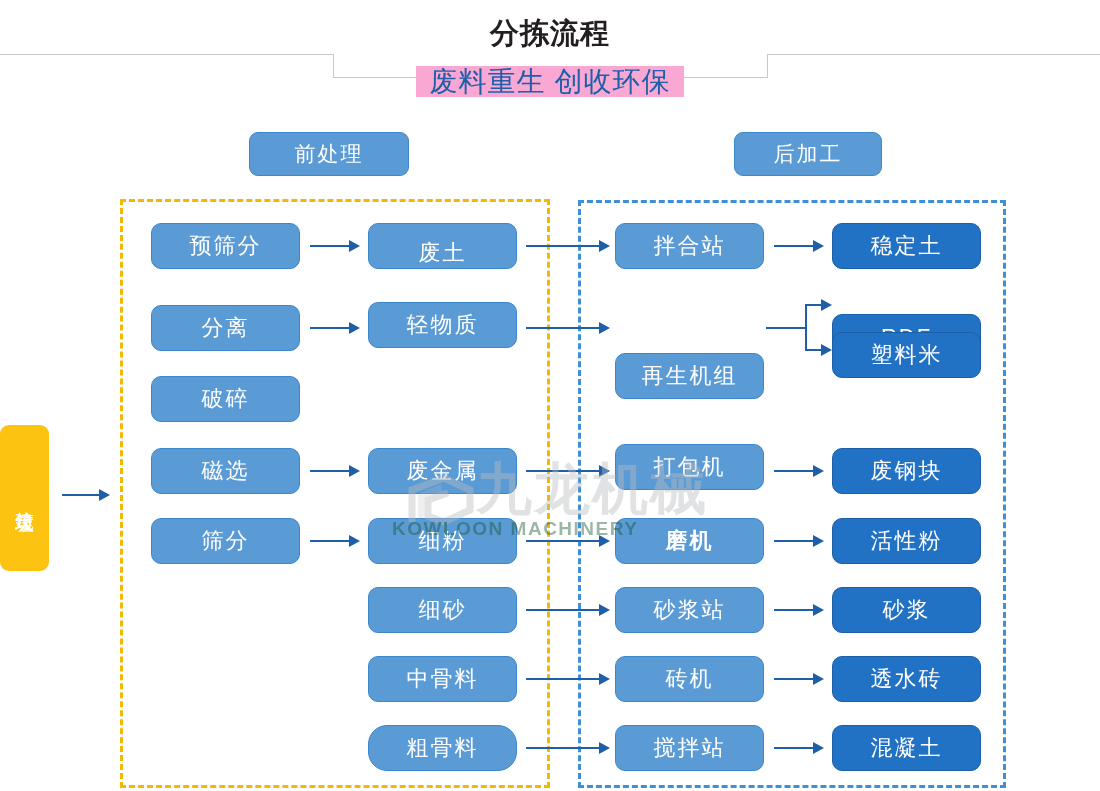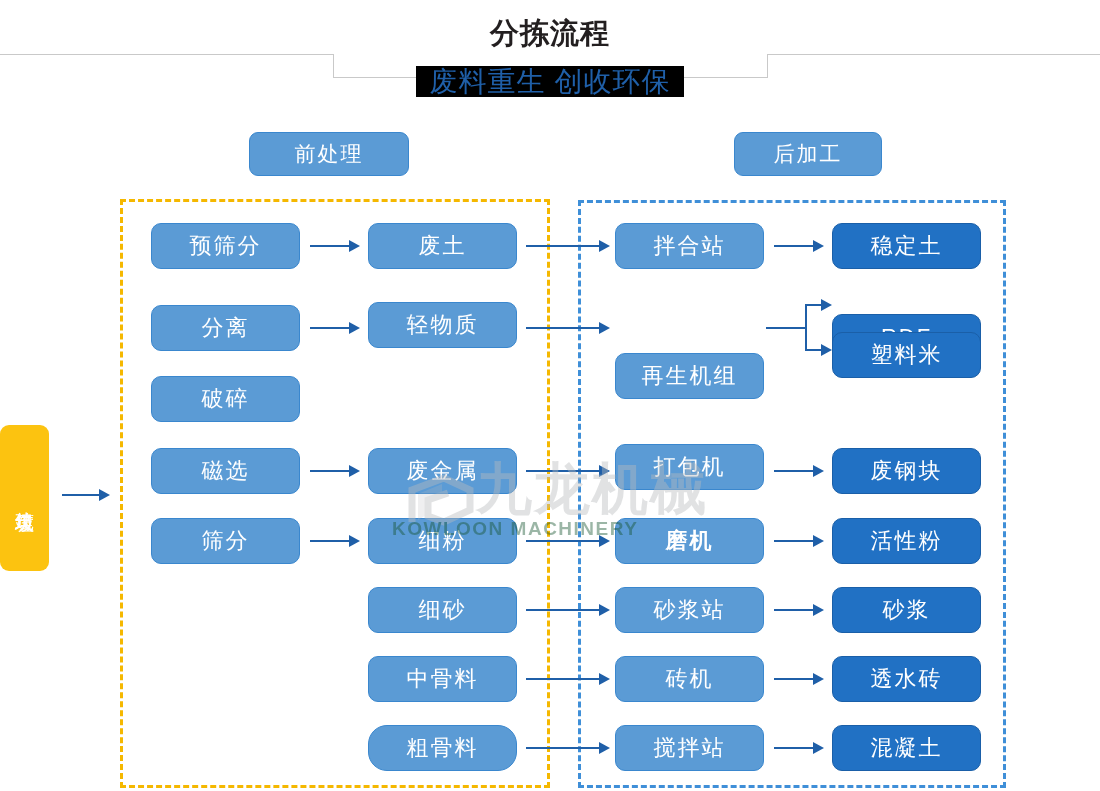--- a/index.html
+++ b/index.html
@@ -23,21 +23,21 @@
   .hdr-title{
     position:absolute;left:0;top:14px;width:1100px;text-align:center;
     font-size:29px;font-weight:bold;color:#231f20;letter-spacing:1px;
     background:#ffffff;
   }
   .hdr-title span{background:#ffffff;padding:0 14px;}
   .hdr-sub{
     position:absolute;left:0;top:63px;width:1100px;text-align:center;
     font-size:28px;color:#1f5fa8;letter-spacing:1px;
   }
-  .hdr-sub span{background:#000000;padding:0 14px;}
+  .hdr-sub span{background:#f9a8d4;padding:0 14px;}
 
   
   .sect{
     position:absolute;height:44px;border-radius:9px;
     background:#5b9bd5;border:1.5px solid #3a87ce;box-sizing:border-box;
     color:#ffffff;font-size:21px;
     display:flex;align-items:center;justify-content:center;
     letter-spacing:2px;
   }
   #sect-pre{left:249px;top:132px;width:160px;}
@@ -153,21 +153,21 @@
   <div class="node light c1" style="top:376px;">
     <span>破碎</span>
     </div>
   <div class="node light c1" style="top:448px;">
     <span>磁选</span>
     </div>
   <div class="node light c1" style="top:518px;">
     <span>筛分</span>
     </div>
 
-  <div class="node light c2" style="top:223px;">
+  <div class="node light c2" style="top:223px;align-items:flex-end;">
     <span>废土</span>
     </div>
   <div class="node light c2" style="top:302px;">
     <span>轻物质</span>
     </div>
   <div class="node light c2" style="top:448px;">
     <span>废金属</span>
     </div>
   <div class="node light c2" style="top:518px;">
     <span>细粉</span>

